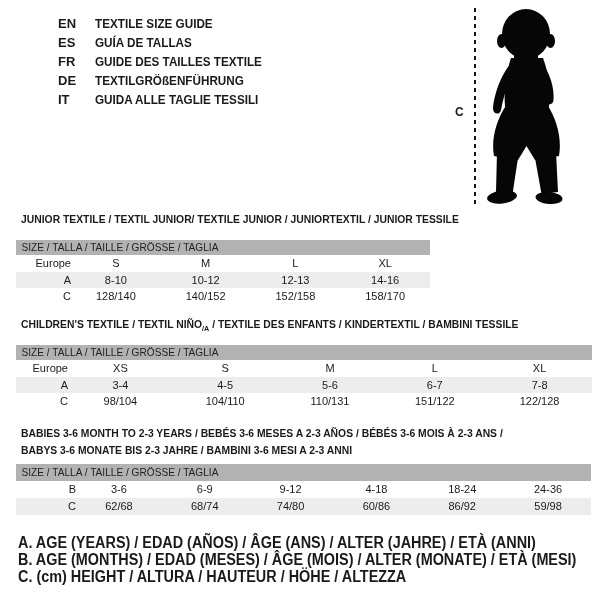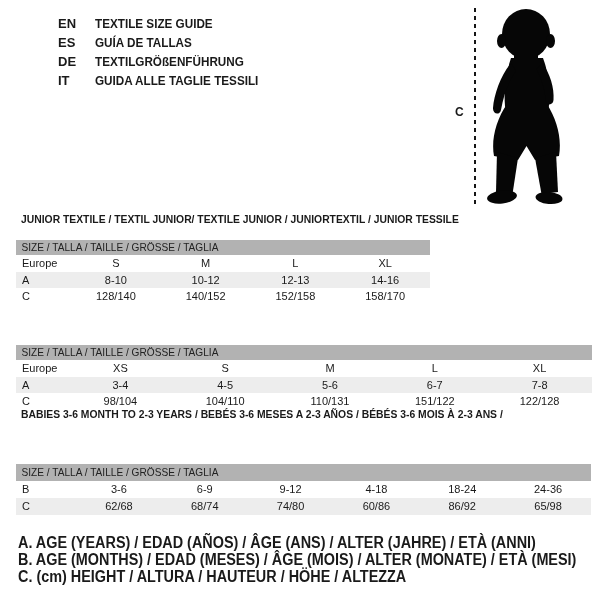--- a/index.html
+++ b/index.html
@@ -17,29 +17,29 @@
     background:repeating-linear-gradient(to bottom,#151515 0 4px,transparent 4px 8px);}
   .measure-label{position:absolute;left:455px;top:105px;font-size:12px;font-weight:bold;}
   .baby-svg{position:absolute;left:481px;top:8px;}
 
   
   .tbl-title{position:absolute;left:21px;font-size:11.5px;font-weight:bold;white-space:nowrap;}
   .tbl-title .inner{display:inline-block;transform:scaleX(0.9);transform-origin:left center;white-space:nowrap;}
   .tbl-title sub{font-size:8px;}
   #t1-title{top:213px;text-align:center;}
   #t2-title{top:318px;}
-  #t3-title{top:406px;line-height:17px;}
+  #t3-title{top:425px;line-height:17px;}
 
   table.size-table{position:absolute;left:16px;border-collapse:collapse;table-layout:fixed;font-size:11px;color:#1a1a1a;}
   #t1-table{top:240px;width:414px;}
   #t2-table{top:345px;width:576px;}
   #t3-table{top:464px;width:575px;}
   .size-table td{padding:0;height:16px;line-height:16px;text-align:center;overflow:hidden;white-space:nowrap;}
   #t3-table td{height:17px;line-height:17px;}
-  .size-table td.lbl{text-align:left;padding-left:6px;}
+  .size-table td.lbl{text-align:right;padding-left:6px;}
   .size-table tr.bar td{background:#b2b2b2;height:15px;line-height:15px;color:#222;text-align:left;}
   .size-table tr.bar td .inner{display:inline-block;transform:scaleX(0.92);transform-origin:left center;padding-left:6px;white-space:nowrap;}
   .size-table tr.alt td{background:#ededed;}
   .size-table tr.euro td{height:17px;line-height:17px;}
 
   
   .footnotes{position:absolute;left:18px;top:534px;}
   .footnote{height:17px;line-height:17px;font-size:16px;font-weight:bold;}
   .footnote .inner{display:inline-block;transform:scaleX(0.9);transform-origin:left center;white-space:nowrap;}
 </style>
@@ -49,20 +49,24 @@
 <div class="canvas">
 
   <div class="lang-block">
     <div class="lang-row">
       <span class="lang-code">EN</span>
       <span class="lang-text">TEXTILE SIZE GUIDE</span>
     </div>
     <div class="lang-row">
       <span class="lang-code">ES</span>
       <span class="lang-text">GUÍA DE TALLAS</span>
+    </div>
+    <div class="lang-row">
+      <span class="lang-code">FR</span>
+      <span class="lang-text">GUIDE DES TAILLES TEXTILE</span>
     </div>
     <div class="lang-row">
       <span class="lang-code">DE</span>
       <span class="lang-text">TEXTILGRÖßENFÜHRUNG</span>
     </div>
     <div class="lang-row">
       <span class="lang-code">IT</span>
       <span class="lang-text">GUIDA ALLE TAGLIE TESSILI</span>
     </div>
   </div>
@@ -118,20 +122,23 @@
     <tr>
       <td class="lbl">C</td>
       <td>128/140</td>
       <td>140/152</td>
       <td>152/158</td>
       <td>158/170</td>
     </tr>
   </tbody>
     </table>
 
+  <div class="tbl-title" id="t2-title">
+    <span class="inner"><span>CHILDREN'S TEXTILE / TEXTIL NIÑO</span><sub>/A</sub><span> / TEXTILE DES ENFANTS / KINDERTEXTIL / BAMBINI TESSILE</span></span>
+  </div>
   <table class="size-table" id="t2-table">
     <colgroup>
         <col style="width:52px">
         <col>
         <col>
         <col>
         <col>
         <col>
       </colgroup>
     <tbody>
@@ -160,20 +167,21 @@
       <td>104/110</td>
       <td>110/131</td>
       <td>151/122</td>
       <td>122/128</td>
     </tr>
   </tbody>
     </table>
 
   <div class="tbl-title" id="t3-title">
     <div><span class="inner">BABIES 3-6 MONTH TO 2-3 YEARS / BEBÉS 3-6 MESES A 2-3 AÑOS / BÉBÉS 3-6 MOIS À 2-3 ANS /</span></div>
+    <div><span class="inner">BABYS 3-6 MONATE BIS 2-3 JAHRE / BAMBINI 3-6 MESI A 2-3 ANNI</span></div>
   </div>
   <table class="size-table" id="t3-table">
     <colgroup>
         <col style="width:60px">
         <col>
         <col>
         <col>
         <col>
         <col>
         <col>
@@ -191,21 +199,21 @@
       <td>18-24</td>
       <td>24-36</td>
     </tr>
     <tr class="alt">
       <td class="lbl">C</td>
       <td>62/68</td>
       <td>68/74</td>
       <td>74/80</td>
       <td>60/86</td>
       <td>86/92</td>
-      <td>65/98</td>
+      <td>59/98</td>
     </tr>
   </tbody>
     </table>
 
   <div class="footnotes">
     <div class="footnote"><span class="inner">A. AGE (YEARS) / EDAD (AÑOS) / ÂGE (ANS) / ALTER (JAHRE) / ETÀ (ANNI)</span></div>
     <div class="footnote"><span class="inner">B. AGE (MONTHS) / EDAD (MESES) / ÂGE (MOIS) / ALTER (MONATE) / ETÀ (MESI)</span></div>
     <div class="footnote"><span class="inner">C. (cm) HEIGHT / ALTURA / HAUTEUR / HÖHE / ALTEZZA</span></div>
   </div>
 

